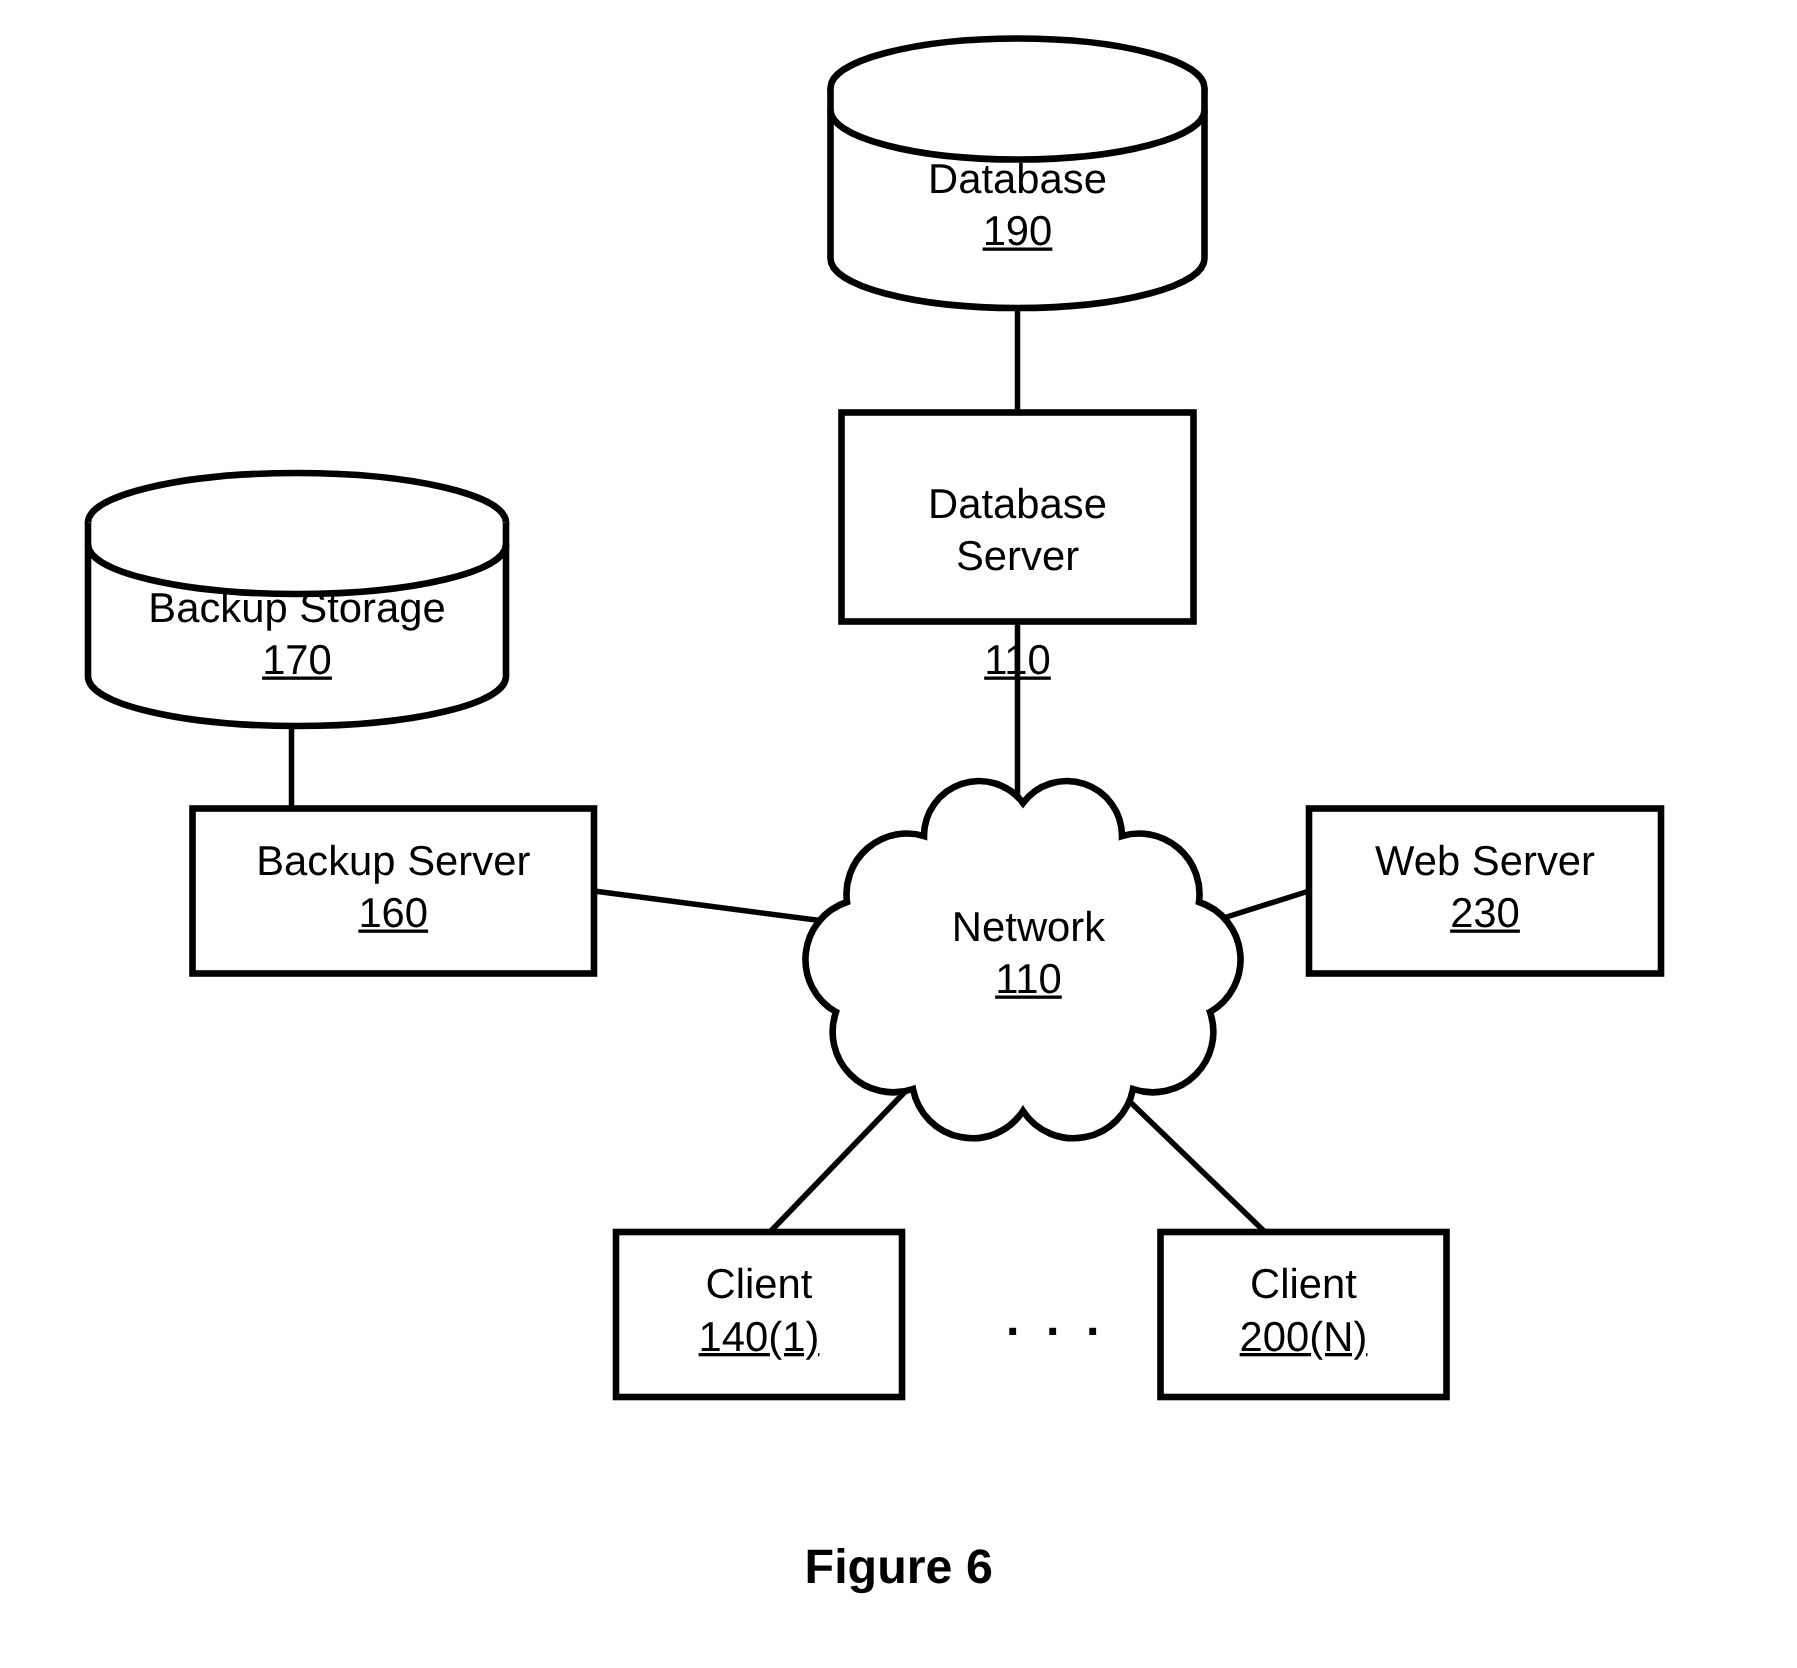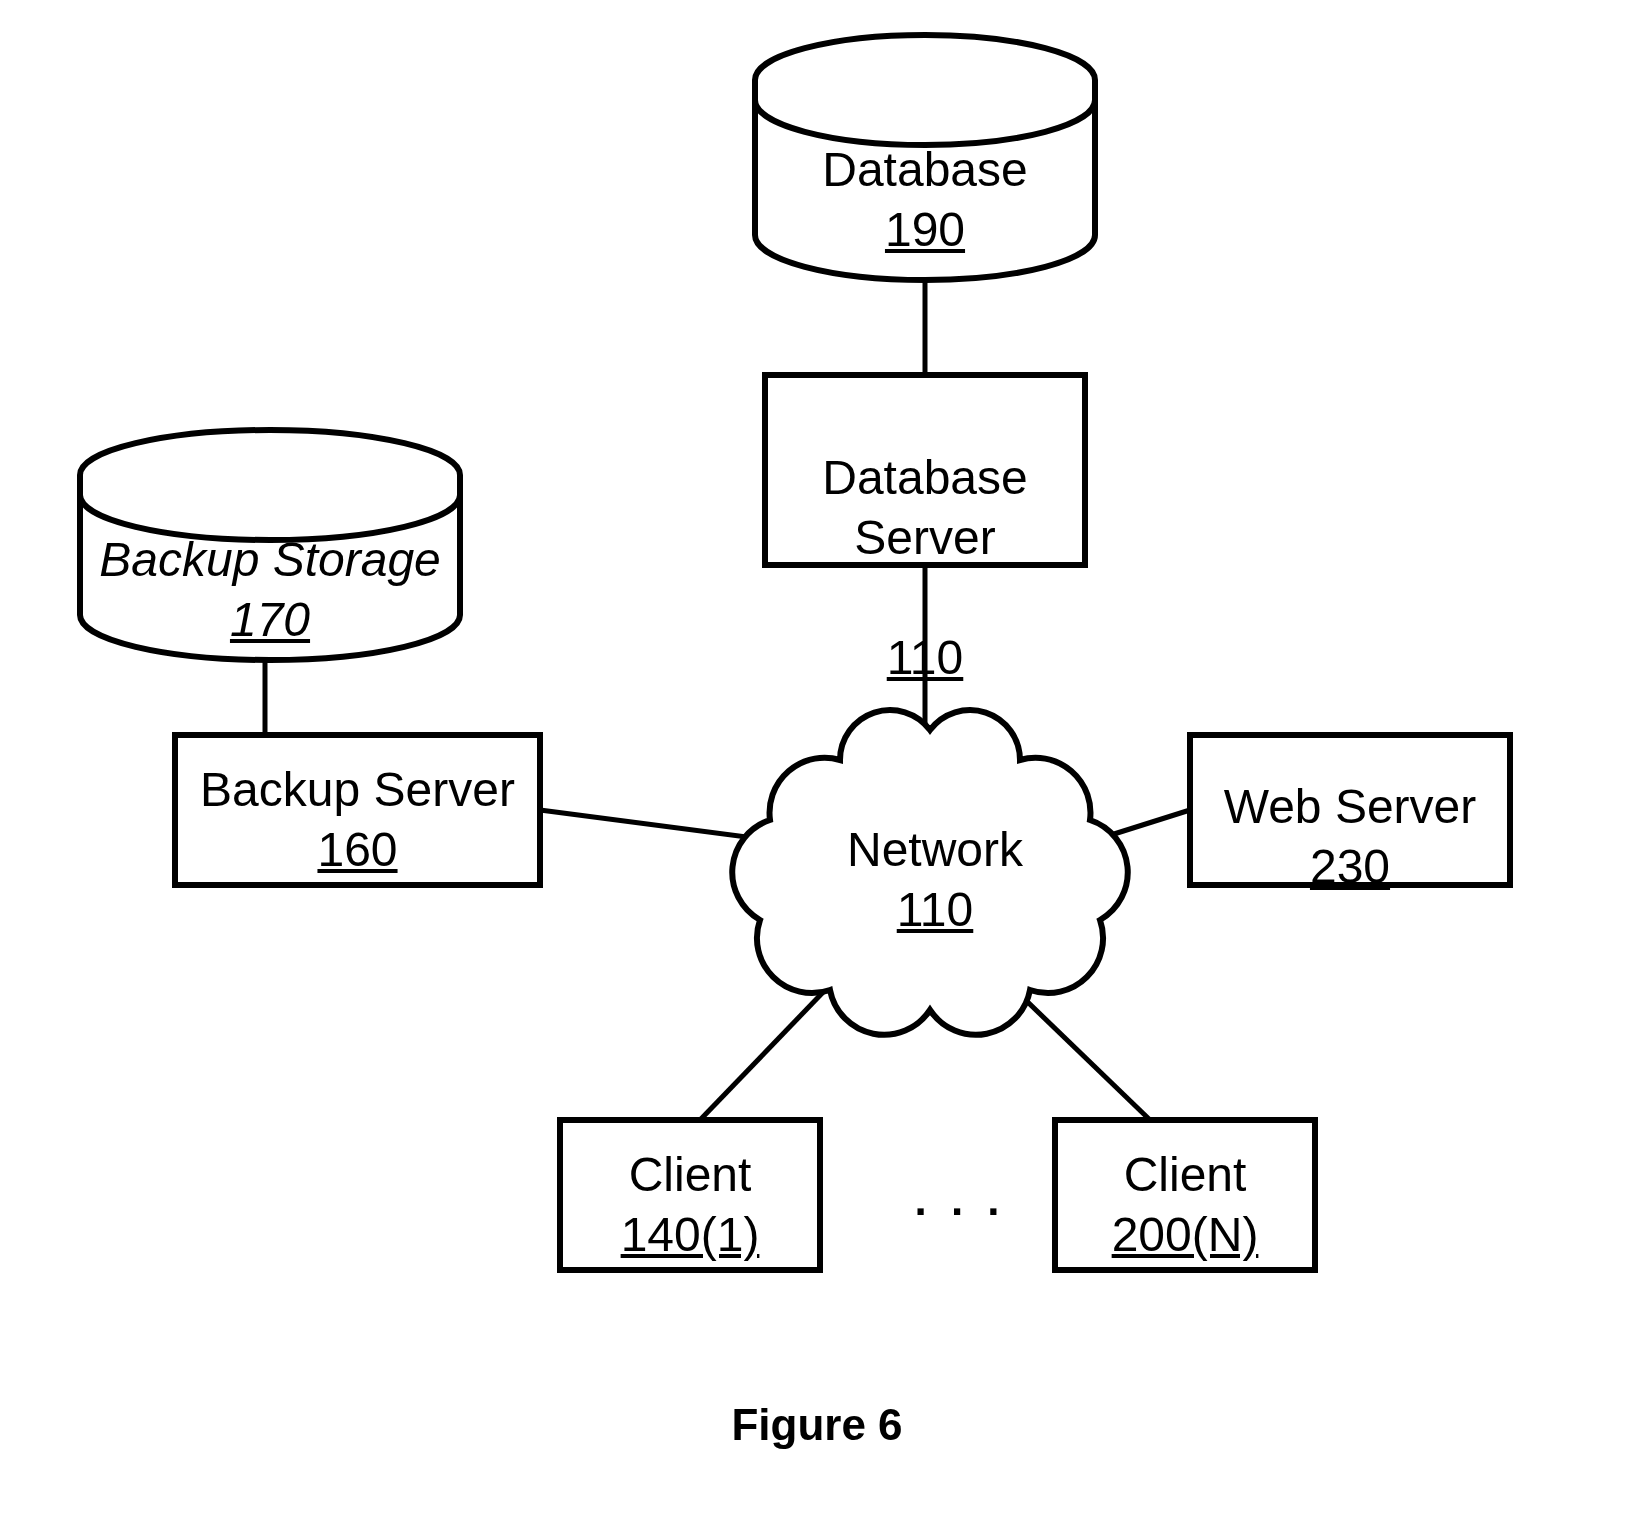--- a/index.html
+++ b/index.html
@@ -16,21 +16,21 @@
   svg {
     position: absolute;
     top: 0;
     left: 0;
     width: 1634px;
     height: 1516px;
   }
   .node-label {
     position: absolute;
     text-align: center;
-    font-size: 48px;
+    font-size: 38px;
     line-height: 1.25;
     color: #000;
   }
   .node-label .name { display:block; }
   .node-label .ref { display:block; text-decoration: underline; }
   .figcap {
     position: absolute;
     font-size: 44px;
     font-weight: bold;
     color:#000;
@@ -111,36 +111,36 @@
     <span class="name">Database</span>
     <span class="ref">190</span>
   </div>
 
   <div class="node-label" style="left:765px; top:388px; width:320px; white-space:pre-line;">
     <span class="name">Database
 Server</span>
     <span class="ref">110</span>
   </div>
 
-  <div class="node-label" style="left:80px; top:530px; width:380px;font-style:italic;">
+  <div class="node-label" style="left:80px; top:530px; width:380px;">
     <span class="name">Backup Storage</span>
     <span class="ref">170</span>
   </div>
 
   <div class="node-label" style="left:175px; top:760px; width:365px;">
     <span class="name">Backup Server</span>
     <span class="ref">160</span>
   </div>
 
   <div class="node-label" style="left:770px; top:820px; width:330px;">
     <span class="name">Network</span>
     <span class="ref">110</span>
   </div>
 
-  <div class="node-label" style="left:1190px; top:760px; width:320px;margin-top:17px;">
+  <div class="node-label" style="left:1190px; top:760px; width:320px;">
     <span class="name">Web Server</span>
     <span class="ref">230</span>
   </div>
 
   <div class="node-label" style="left:560px; top:1145px; width:260px;">
     <span class="name">Client</span>
     <span class="ref">140(1)</span>
   </div>
 
   <div class="ellipsis" style="left:880px; top:1175px; width:160px; text-align:center;">. . .</div>

